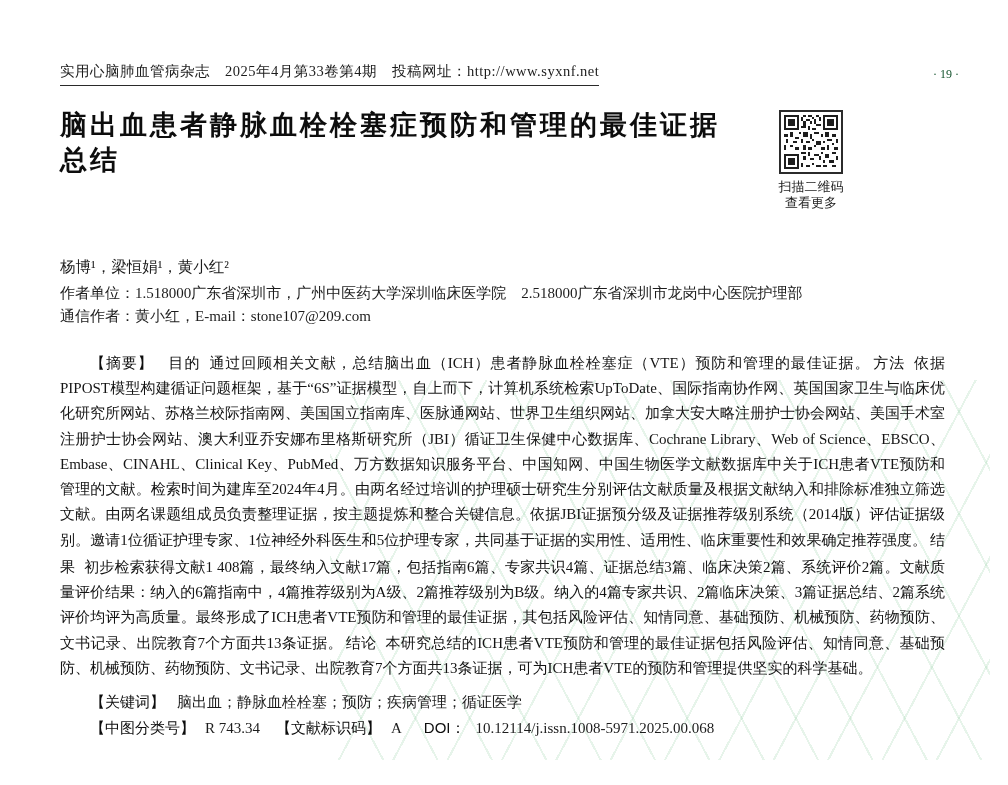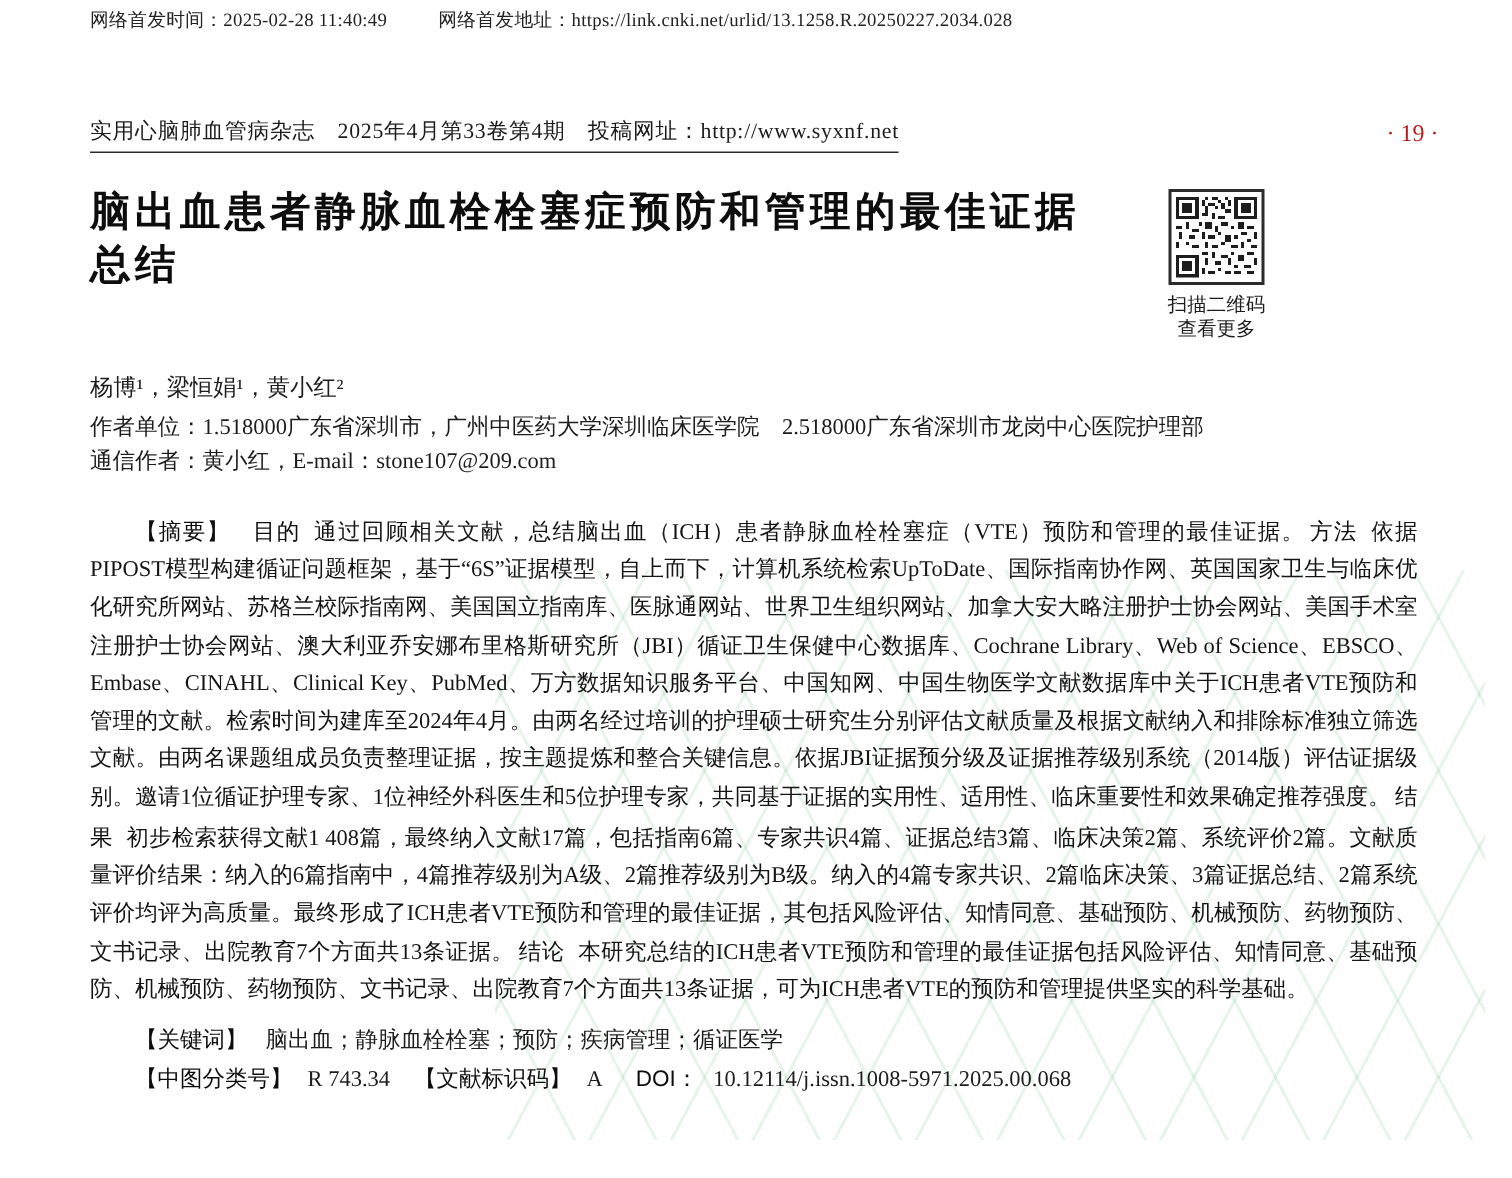--- a/index.html
+++ b/index.html
@@ -28,21 +28,21 @@
 
   .masthead {
     margin-top:57px;
     display:flex; align-items:center; justify-content:space-between;
     font-size:14.5px;
   }
   .journal-info {
     display:inline-block; border-bottom:1.5px solid #2a2a2a; padding-bottom:4px;
     letter-spacing:0.5px;
   }
-  .page-number { font-size:16px; color:#b91c1c; transform:translate(14px,0); }
+  .page-number { font-size:12px; color:#14532d; transform:translate(14px,0); }
 
   .section-label {
     margin-top:28px; text-align:right;
     font-family:"Liberation Sans","DejaVu Sans",sans-serif;
     font-weight:700; font-size:19px; letter-spacing:5px; color:#111;
   }
 
   .title-section { position:relative; margin-top:22px; min-height:118px; }
   .article-title {
     max-width:672px;
@@ -50,21 +50,21 @@
     font-weight:700; font-size:27px; line-height:35px; letter-spacing:3px; color:#0d0d0d;
   }
   .qr-block { position:absolute; top:2px; right:88px; width:92px; text-align:center; }
   .qr-code {
     width:64px; height:64px; margin:0 auto;
     border:2.5px solid #2b2b2b; background:#fff; padding:3px;
   }
   .qr-code svg { width:100%; height:100%; display:block; }
   .qr-caption { margin-top:5px; font-size:13px; line-height:16px; color:#1c1c1c; }
 
-  .authors-line { margin-top:6px; font-size:15.5px; line-height:22px; }
+  .authors-line { margin-top:30px; font-size:15.5px; line-height:22px; }
   .author-meta { margin-top:4px; font-size:15px; line-height:23px; }
 
   .abstract {
     margin-top:22px; font-size:15px; line-height:25.2px;
     text-align:justify; text-indent:2em; color:#141414;
   }
   .tag-bold, .ab-label {
     font-family:"Liberation Sans","DejaVu Sans",sans-serif;
     font-weight:400; color:#0d0d0d;
   }
@@ -78,23 +78,20 @@
   .clc-line .val { margin-right:16px; }
   .doi-label { margin-left:6px; }
 </style>
 </head>
 <body>
 
 <div class="watermark"></div>
 
 <div class="page">
 
-  <div class="prepub">
-    <span>网络首发时间：</span><span>2025-02-28 11:40:49</span><span class="gap"></span><span>网络首发地址：</span><span>https://link.cnki.net/urlid/13.1258.R.20250227.2034.028</span>
-  </div>
 
   <div class="masthead">
     <span class="journal-info"><span>实用心脑肺血管病杂志　2025年4月第33卷第4期　投稿网址：http://www.syxnf.net</span></span>
     <span class="page-number">· 19 ·</span>
   </div>
 
 
   <div class="title-section">
     <h1 class="article-title">脑出血患者静脉血栓栓塞症预防和管理的最佳证据总结</h1>
 

